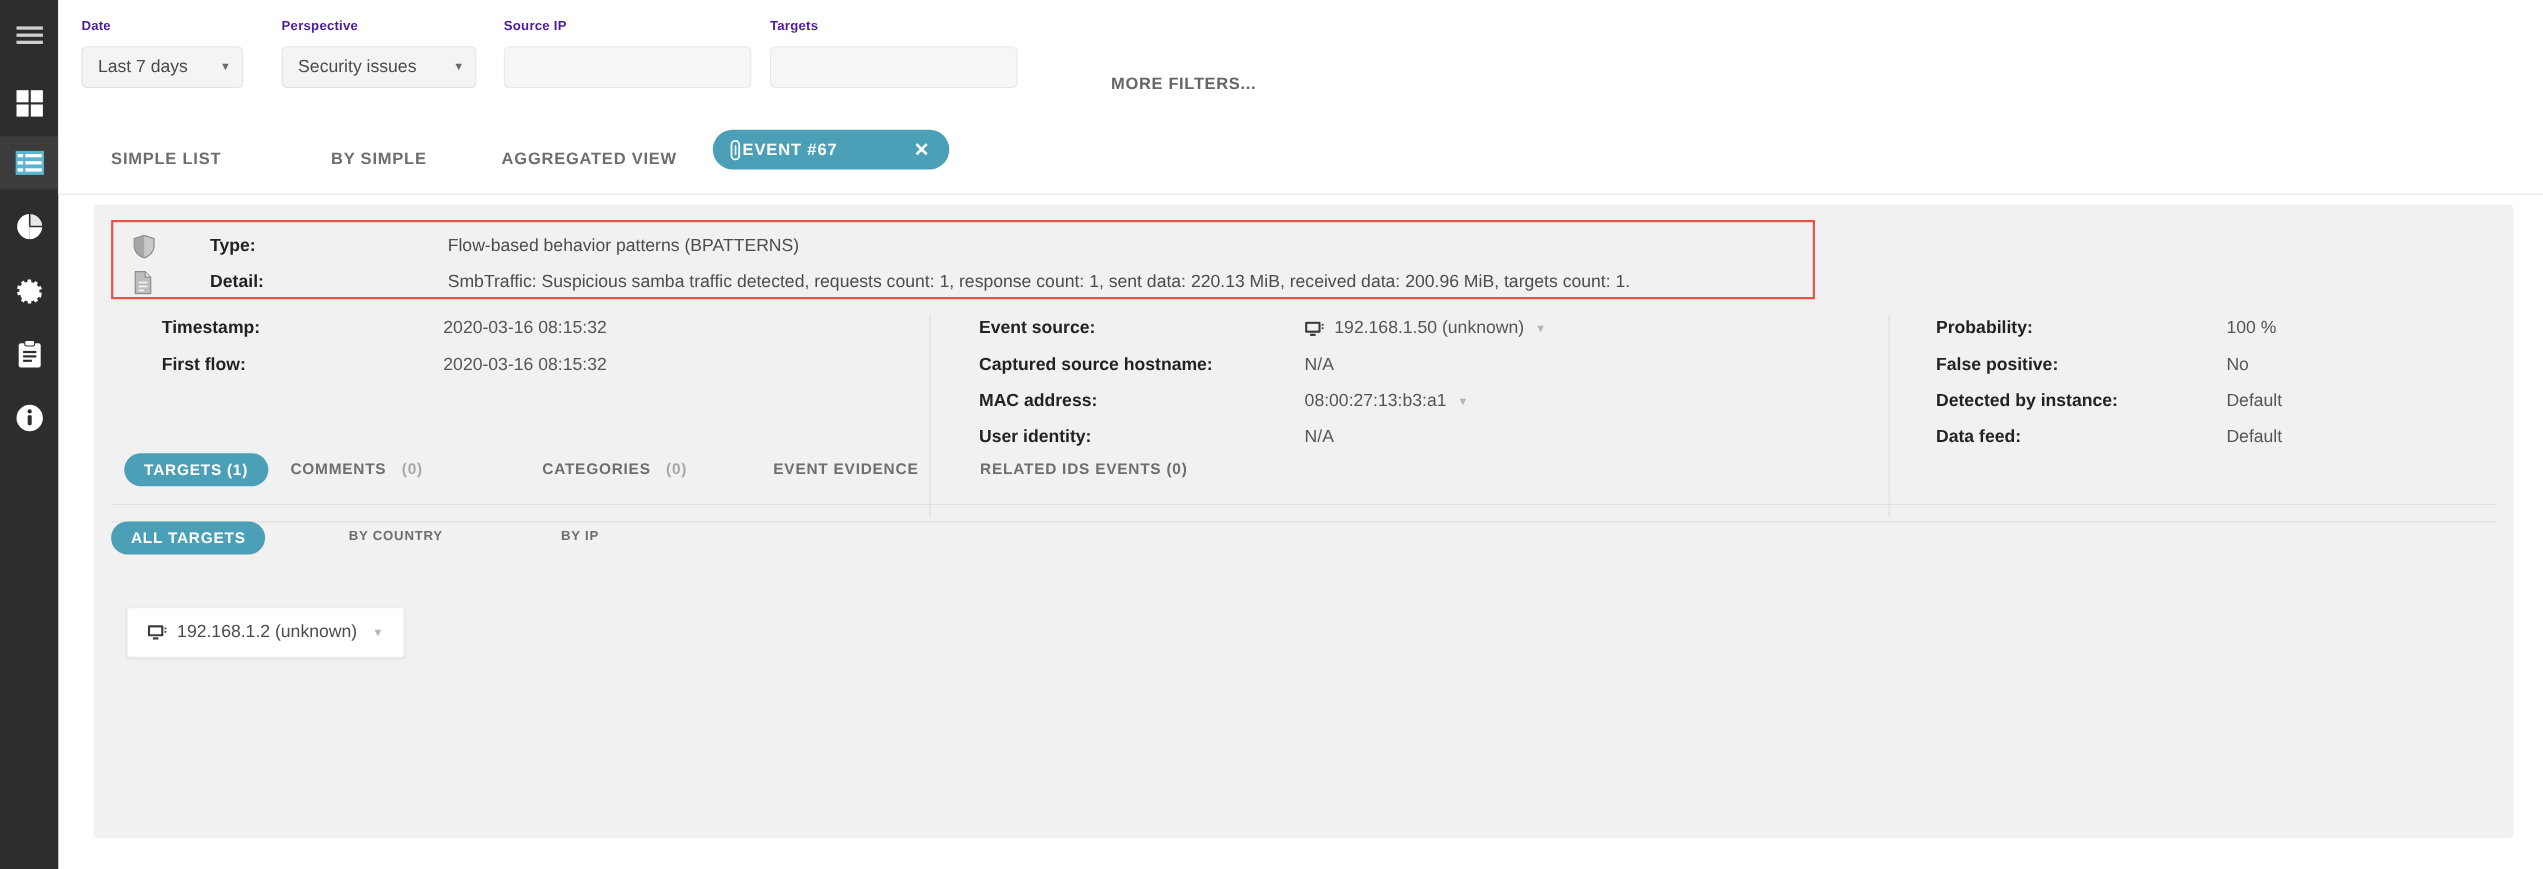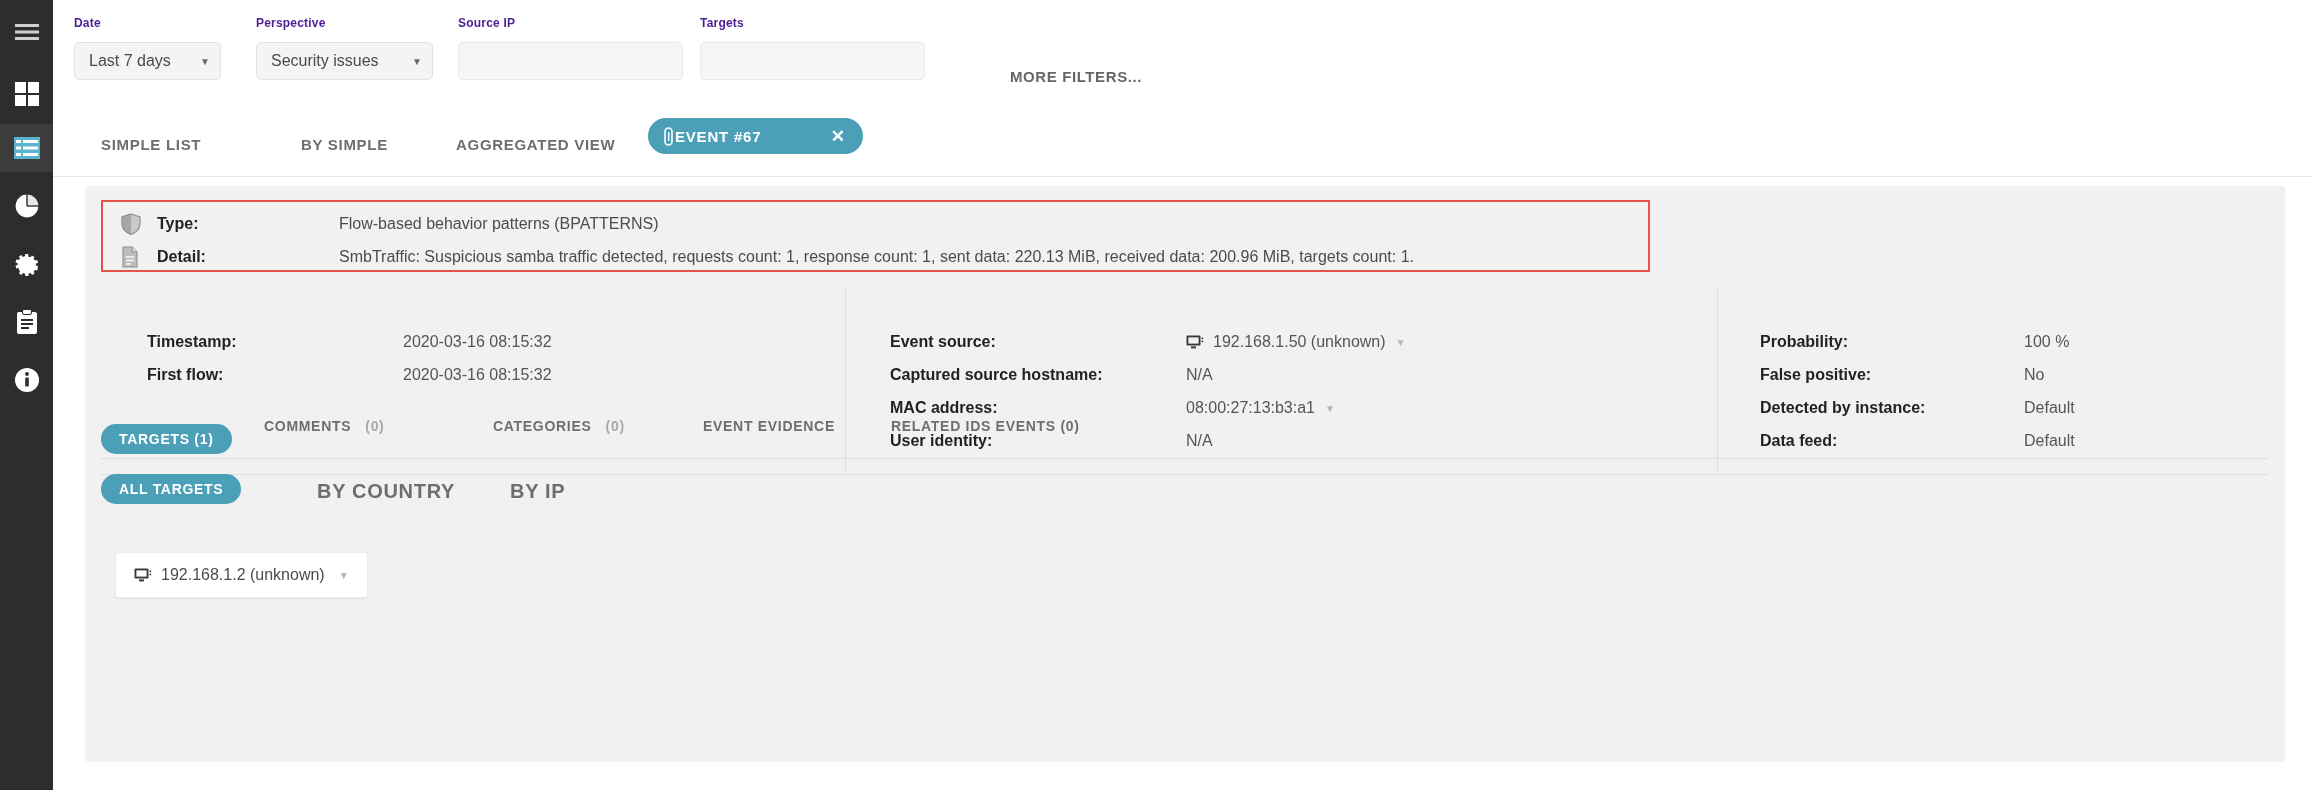--- a/index.html
+++ b/index.html
@@ -126,31 +126,31 @@
   
   #summary-box {
     position: absolute; top: 14px; left: 16px;
     width: 1549px; height: 72px;
     border: 2px solid #e8524a;
     box-sizing: border-box;
     background: #f1f1f1;
   }
   .summary-row {
     position: absolute; left: 18px;
-    display: flex; align-items: center;
+    display: flex; align-items: center; gap: 34px;
   }
   .sum-icon { width: 22px; margin-right: 14px; display:flex; }
   .sum-key {
     font-size: 16px; color: #222; font-weight: bold;
     width: 182px;
   }
   .sum-val { font-size: 16px; color: #4c4c4c; white-space: nowrap; }
 
   
-  .col { position: absolute; top: 104px; margin-top: 43px; }
+  .col { position: absolute; top: 104px; }
   .drow { display: flex; align-items: flex-start; margin-bottom: 15px; }
   .dkey {
     font-size: 16px; color: #222; font-weight: bold;
     white-space: nowrap;
   }
   .dval {
     font-size: 16px; color: #555; white-space: nowrap;
     display: flex; align-items: center;
   }
   .dval .mini-caret {
@@ -180,21 +180,21 @@
     display: inline-flex; align-items: center; justify-content: center;
     padding: 0 18px; font-size: 14px; font-weight: bold;
     letter-spacing: .7px; cursor: pointer;
     box-sizing: border-box;
   }
 
   
   #targettabs { position: absolute; top: 294px; left: 16px; width: 2168px; }
   .ttab {
     position: absolute; top: 0;
-    font-size: 20px; letter-spacing: .7px; font-weight: bold;
+    font-size: 12px; letter-spacing: .7px; font-weight: bold;
     color: #6e6e6e; cursor: pointer; white-space: nowrap;
   }
 
   
   #target-chip {
     position: absolute; top: 366px; left: 30px;
     height: 44px;
     background: #ffffff;
     border: 1px solid #ececec;
     border-radius: 3px;
@@ -426,21 +426,21 @@
     </div>
     <div class="drow">
       <span class="dkey" style="width:264px;">Data feed:</span>
       <span class="dval">Default</span>
     </div>
   </div>
 
   <div class="hdiv" style="left:16px; top:288px; width:2168px;"></div>
 
   <div id="subtabs">
-    <span class="pill" style="position:absolute; left:0; top:-6px;margin-top:12px;">TARGETS (1)</span>
+    <span class="pill" style="position:absolute; left:12px; top:-6px;">TARGETS (1)</span>
     <span class="subtab" style="left:163px;">
       <span>COMMENTS</span>
       <span class="cnt">(0)</span>
     </span>
     <span class="subtab" style="left:392px;">
       <span>CATEGORIES</span>
       <span class="cnt">(0)</span>
     </span>
     <span class="subtab" style="left:602px;">
       <span>EVENT EVIDENCE</span>

